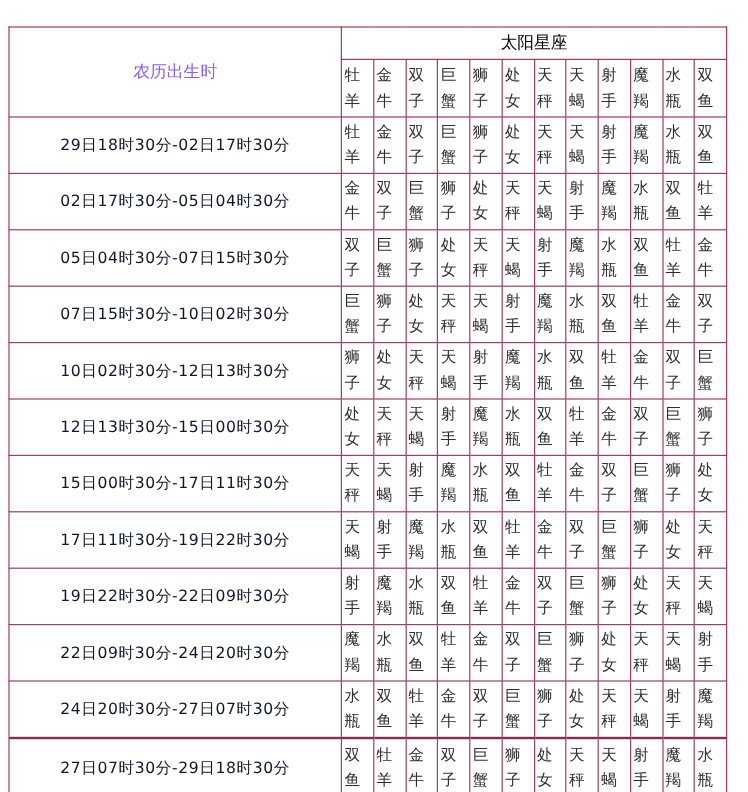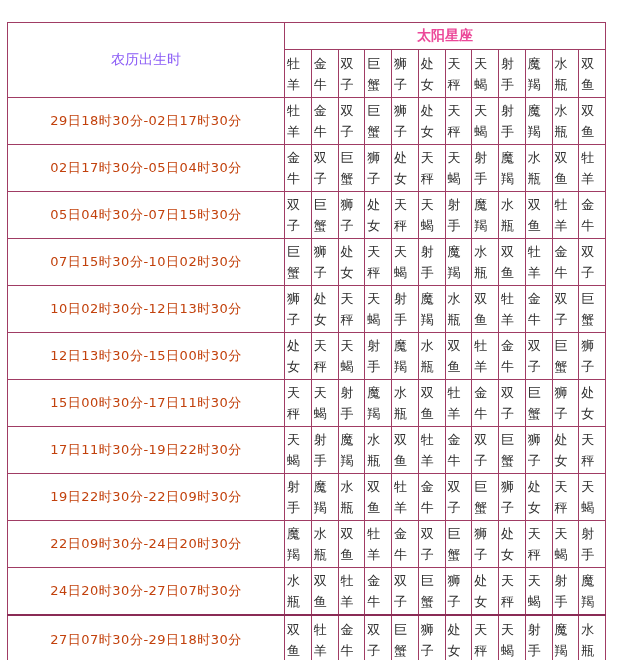--- a/index.html
+++ b/index.html
@@ -33,42 +33,41 @@
     text-align: center;
     vertical-align: middle;
     font-size: 14px;
     color: #8b5cf6;
   }
   td.title-cell {
     height: 24px;
     text-align: center;
     vertical-align: middle;
     font-size: 14px;
-    color: #ec4899;
-    font-weight: bold;
+    color: #000000;
   }
   tr.zodiac-header-row td {
     height: 45px;
   }
   td.sign-cell {
     width: 27px;
     font-size: 13px;
     line-height: 21px;
     color: #2e2e2e;
     text-align: left;
     vertical-align: middle;
     padding: 1px 1px 1px 2px;
     word-break: break-all;
   }
   td.time-cell {
     height: 44px;
     text-align: center;
     vertical-align: middle;
     font-size: 13px;
-    color: #c2410c;
+    color: #0f172a;
     letter-spacing: 0.5px;
   }
   tr.last-row td {
     border-top: 2px solid #8a2b55;
     height: 45px;
   }
 </style>
 </head>
 <body>
 

